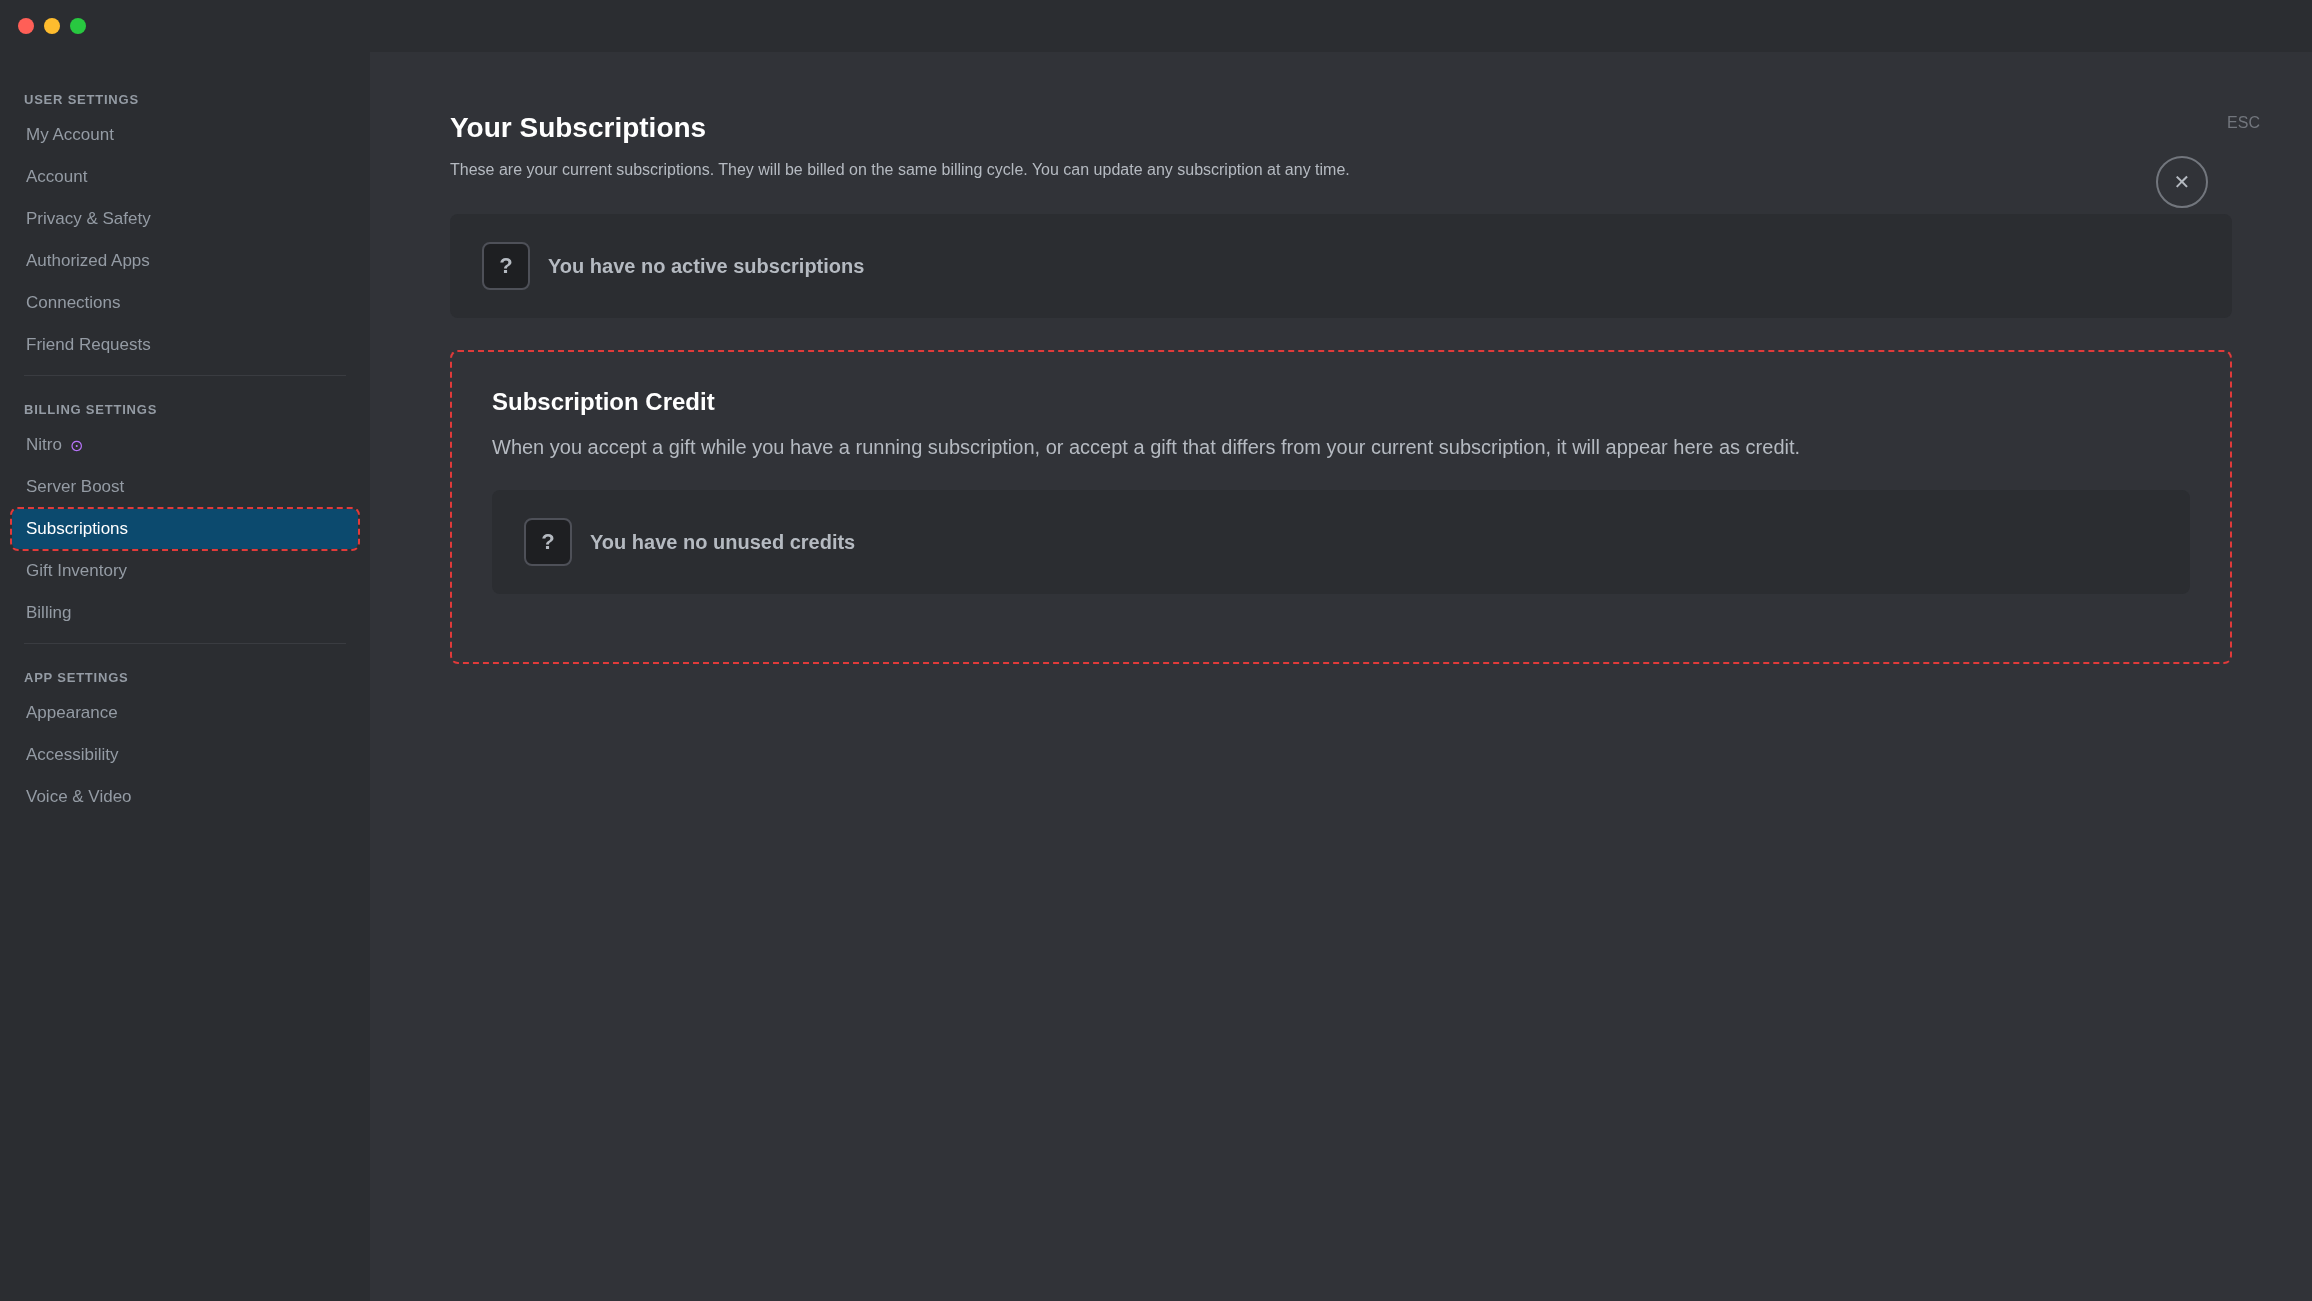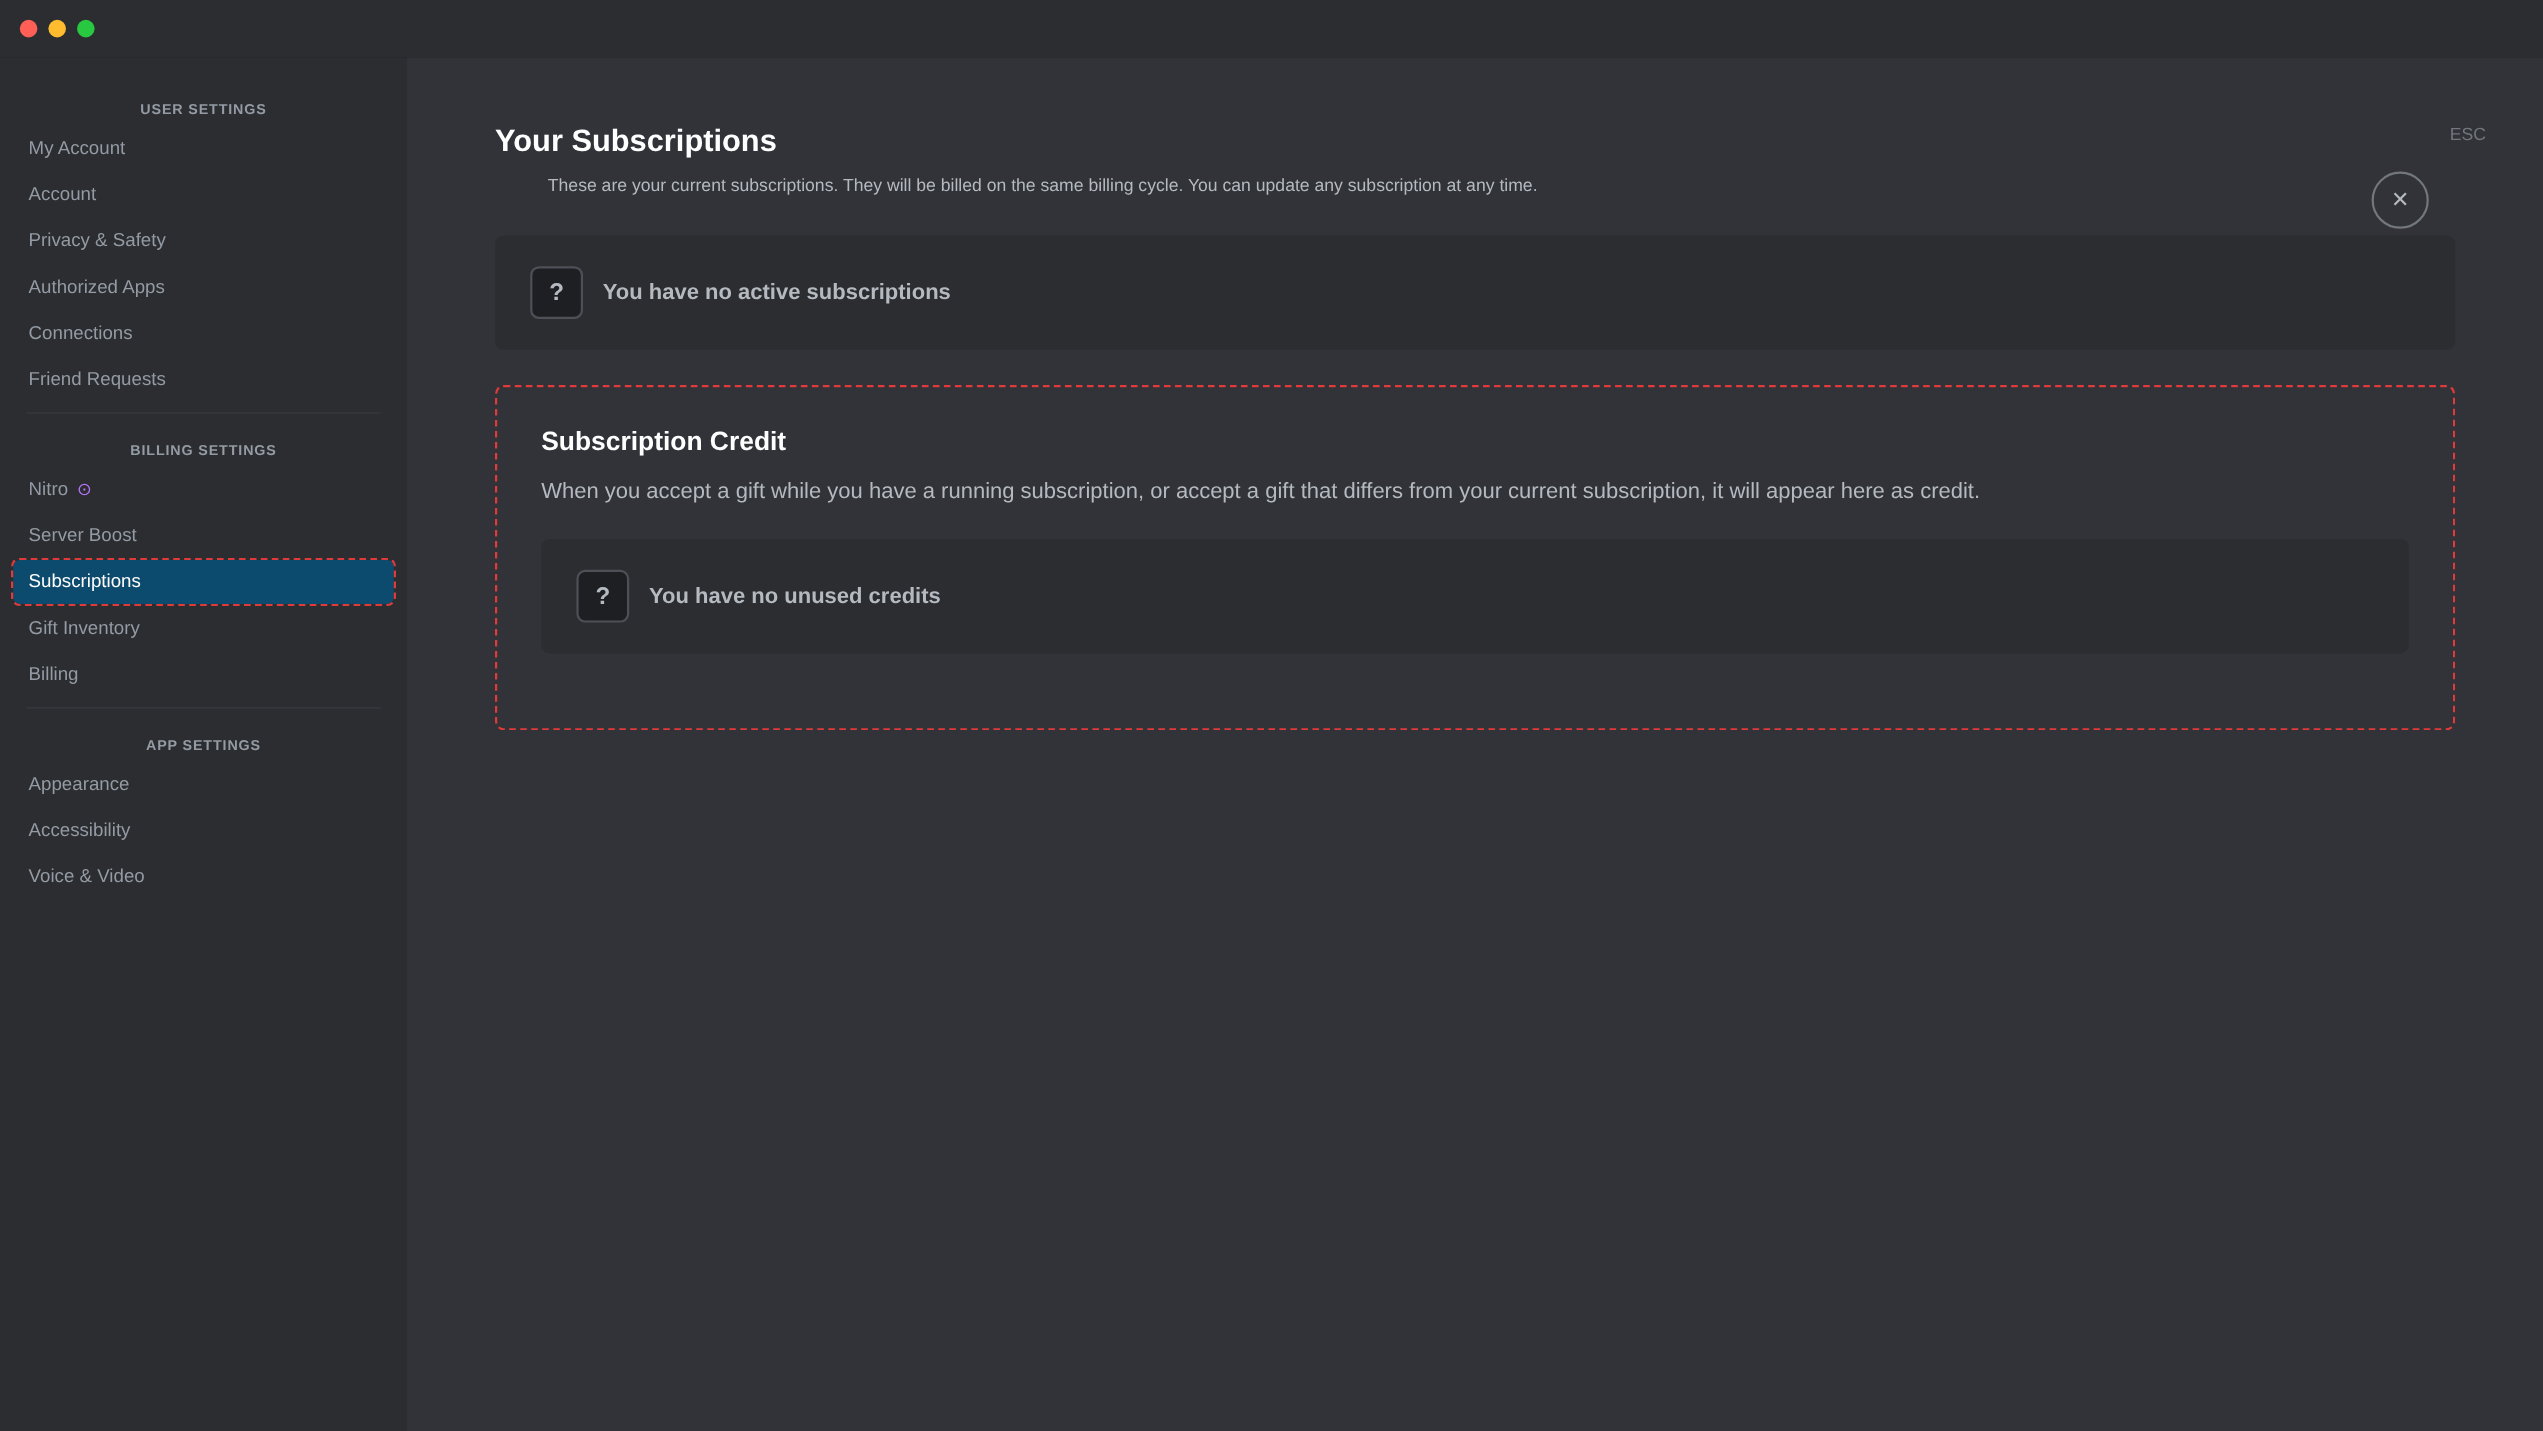--- a/index.html
+++ b/index.html
@@ -48,21 +48,20 @@
       overflow: hidden;
     }
 
     
     .sidebar {
       width: 370px;
       background: #2b2d31;
       padding: 24px 12px;
       overflow-y: auto;
       flex-shrink: 0;
-      text-align: center;
     }
 
     .sidebar-section-header {
       font-size: 13px;
       font-weight: 700;
       color: #949ba4;
       letter-spacing: 0.06em;
       text-transform: uppercase;
       padding: 16px 12px 8px 12px;
     }
@@ -112,21 +111,20 @@
       font-weight: 700;
       color: #ffffff;
       margin-bottom: 14px;
     }
 
     .page-description {
       font-size: 16px;
       color: #b5bac1;
       margin-bottom: 32px;
       line-height: 1.5;
-      margin-left: 48px;
     }
 
     
     .empty-box {
       background: #2b2d31;
       border-radius: 8px;
       padding: 28px 32px;
       display: flex;
       align-items: center;
       gap: 18px;

